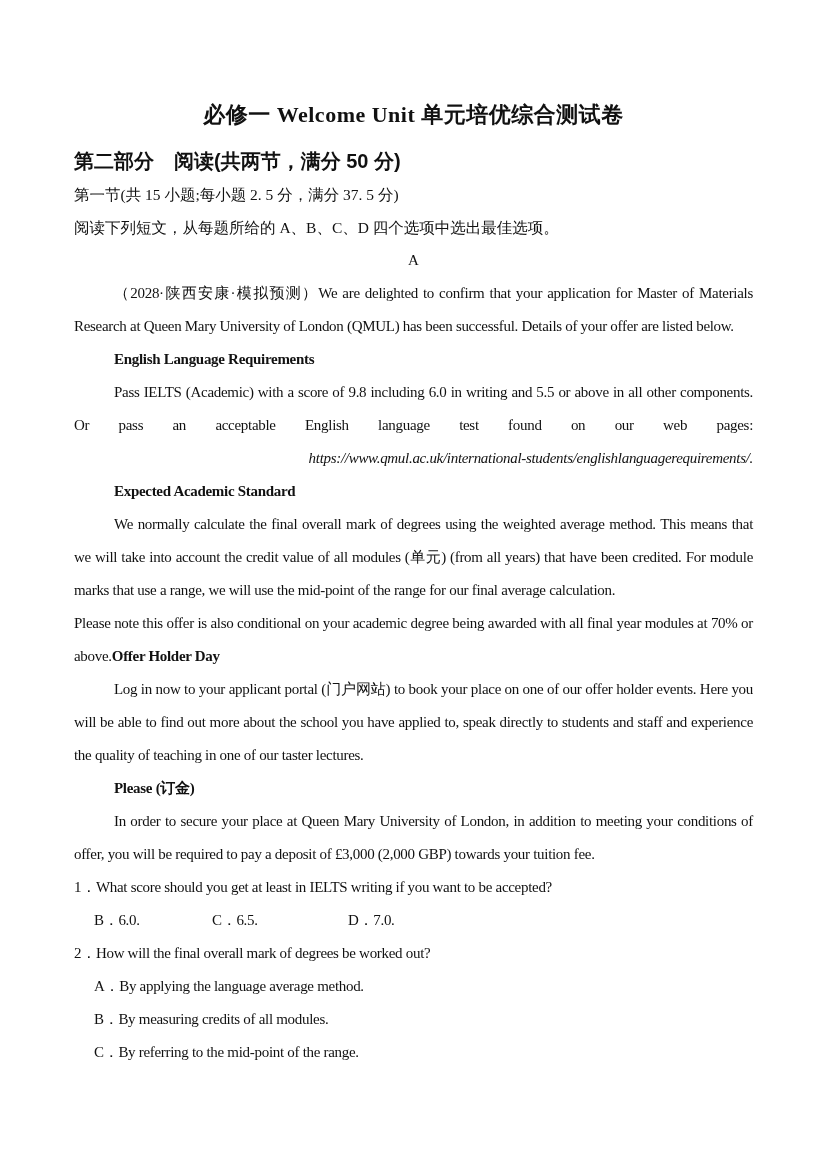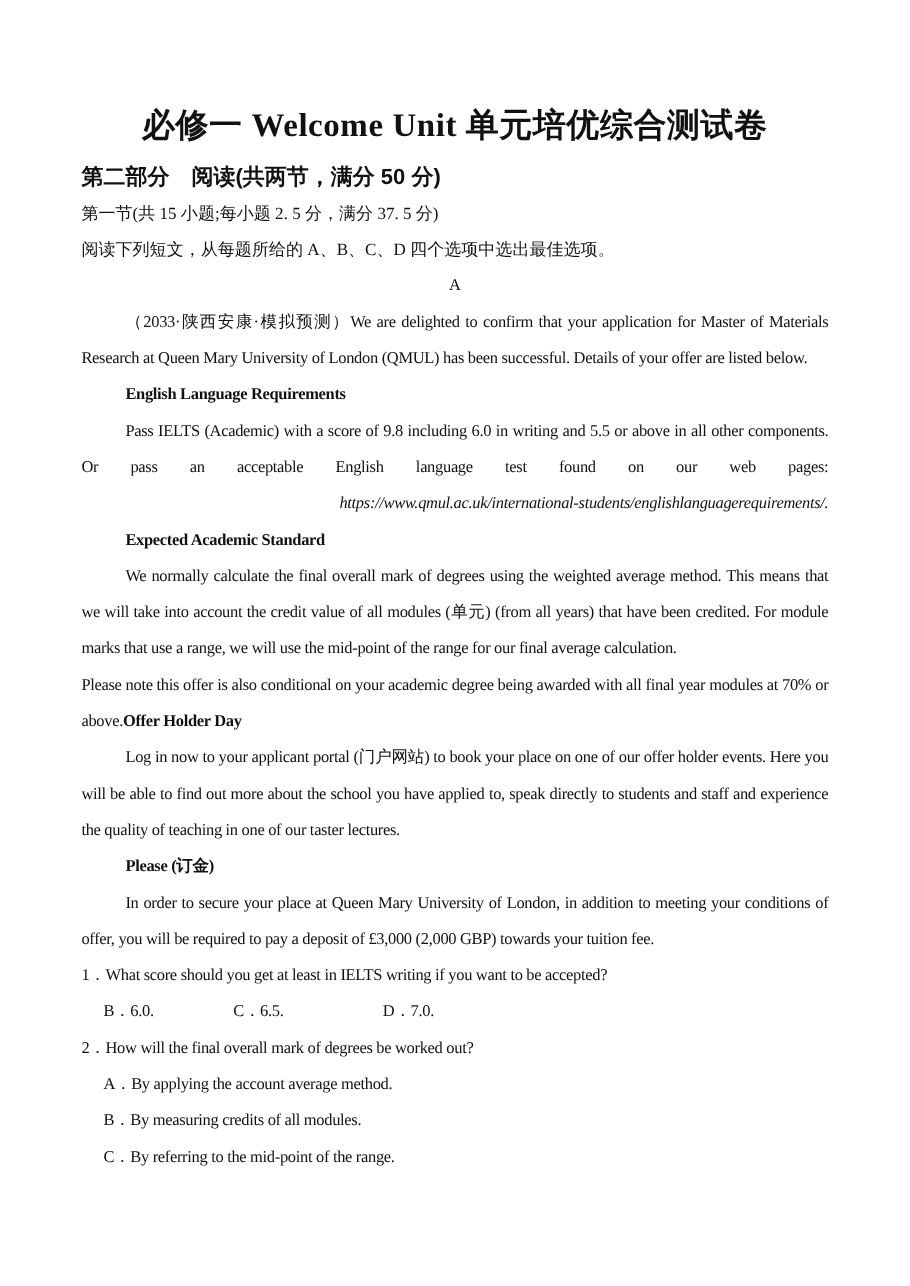--- a/index.html
+++ b/index.html
@@ -9,21 +9,21 @@
     width: 827px;
     height: 1169px;
     margin: 0 auto;
     background: #ffffff;
     color: #111111;
     padding: 95px 74px 0 74px;
     overflow: hidden;
     font-family: "Liberation Serif", "DejaVu Serif", serif;
   }
   .doc-title {
-    font-size: 30px;
+    font-size: 22px;
     font-weight: bold;
     text-align: center;
     line-height: 40px;
     letter-spacing: 0.5px;
   }
   .content {
     margin-top: 10px;
     font-size: 15px;
     line-height: 33px;
   }
@@ -58,21 +58,21 @@
   <div class="content">
 
     <div class="part-heading">第二部分　阅读(共两节，满分 50 分)</div>
 
     <div class="cjk-line">第一节(共 15 小题;每小题 2. 5 分，满分  37. 5  分)</div>
 
     <div class="cjk-line">阅读下列短文，从每题所给的 A、B、C、D 四个选项中选出最佳选项。</div>
 
     <div class="center">A</div>
 
-    <p class="eng justify indent"><span>（2033·陕西安康·模拟预测）</span><span>We are delighted to confirm that your application for Master of Materials Research at Queen Mary University of London (QMUL) has been successful. Details of your offer are listed below.</span></p>
+    <p class="eng justify indent"><span>（2028·陕西安康·模拟预测）</span><span>We are delighted to confirm that your application for Master of Materials Research at Queen Mary University of London (QMUL) has been successful. Details of your offer are listed below.</span></p>
 
     <div class="eng bold indent">English Language Requirements</div>
 
     <p class="eng justify-all indent">Pass IELTS (Academic) with a score of 9.8 including 6.0 in writing and 5.5 or above in all other components. Or pass an acceptable English language test found on our web pages:</p>
 
     <div class="eng url-line">https://www.qmul.ac.uk/international-students/englishlanguagerequirements/.</div>
 
     <div class="eng bold indent">Expected Academic Standard</div>
 
     <p class="eng justify indent">We normally calculate the final overall mark of degrees using the weighted average method. This means that we will take into account the credit value of all modules (单元) (from all years) that have been credited. For module marks that use a range, we will use the mid-point of the range for our final average calculation.</p>
@@ -88,18 +88,18 @@
     <div class="eng question-line"><span>1．</span><span>What score should you get at least in IELTS writing if you want to be accepted?</span></div>
 
     <div class="eng options-row">
       <span>B．6.0.</span>
       <span>C．6.5.</span>
       <span>D．7.0.</span>
     </div>
 
     <div class="eng question-line"><span>2．</span><span>How will the final overall mark of degrees be worked out?</span></div>
 
-    <div class="eng option-block">A．By applying the account average method.</div>
+    <div class="eng option-block">A．By applying the language average method.</div>
     <div class="eng option-block">B．By measuring credits of all modules.</div>
     <div class="eng option-block">C．By referring to the mid-point of the range.</div>
 
   </div>
 </div>
 
 </body></html>

